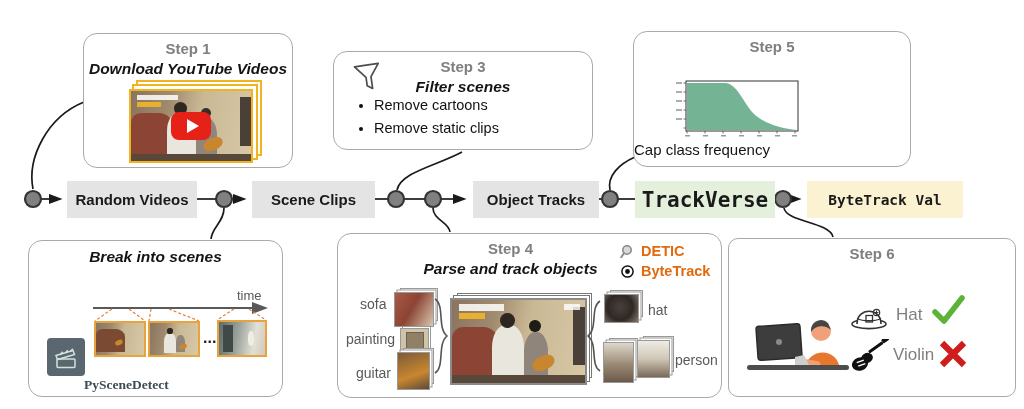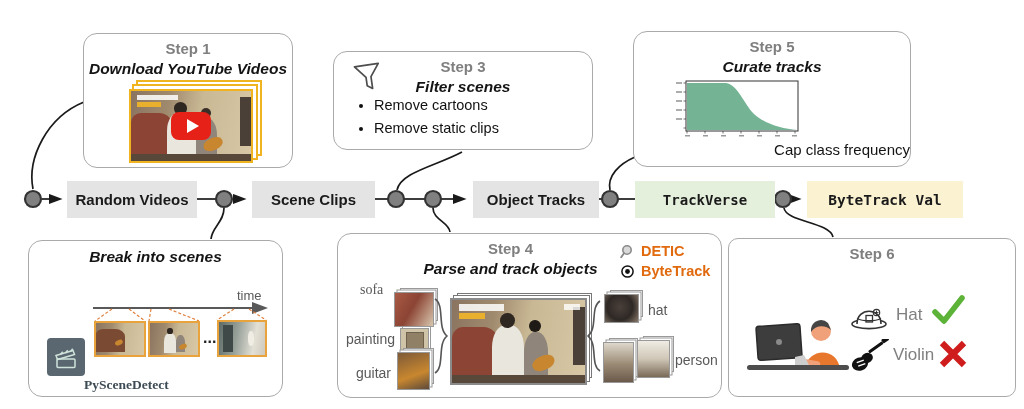--- a/index.html
+++ b/index.html
@@ -9,21 +9,21 @@
   .abs{position:absolute;}
   
   .box{position:absolute;background:#fff;border:1.5px solid #aaa;border-radius:14px;box-sizing:border-box;}
   .step-head{position:absolute;top:6px;left:0;right:0;text-align:center;line-height:1.25;}
   .step-title{color:#7f7f7f;font-weight:700;font-size:15px;}
   .step-sub{color:#141414;font-weight:700;font-style:italic;font-size:15.5px;}
   
   .stage{position:absolute;height:37px;display:flex;align-items:center;justify-content:center;
          font-weight:700;font-size:15px;color:#1a1a1a;box-sizing:border-box;}
   .stage.gray{background:#e4e4e4;}
-  .stage.green{background:#e4efdc;font-family:"DejaVu Sans Mono",monospace;font-weight:600;font-size:14px;}
+  .stage.green{background:#e4efdc;font-family:"DejaVu Sans Mono",monospace;font-weight:600;font-size:21px;}
   .stage.yellow{background:#fbf2d2;font-family:"DejaVu Sans Mono",monospace;font-weight:600;font-size:14.5px;}
   
   .scene{position:relative;overflow:hidden;background:linear-gradient(100deg,#8a7460 0%,#a08a6e 30%,#c9b894 55%,#d8c8a6 100%);}
   .scene>div{position:absolute;}
   .sc-sofa{left:0;bottom:10%;width:35%;height:58%;background:#8c4434;border-radius:24% 34% 0 0;}
   .sc-p1{left:30%;bottom:6%;width:24%;height:64%;background:#e9e6de;border-radius:42% 42% 0 0;}
   .sc-h1{left:36%;top:16%;width:11%;height:18%;background:#2e2620;border-radius:50%;}
   .sc-p2{left:54%;bottom:10%;width:18%;height:52%;background:#8f857b;border-radius:46% 46% 0 0;}
   .sc-h2{left:58%;top:24%;width:9%;height:15%;background:#3a2f28;border-radius:50%;}
   .sc-guitar{left:60%;bottom:16%;width:17%;height:17%;background:#c8862f;border-radius:45%;transform:rotate(-24deg);}
@@ -44,21 +44,21 @@
   .thumb{position:absolute;border:2px solid #e8a33d;box-sizing:border-box;}
   .dots{position:absolute;font-weight:700;font-size:16px;color:#222;}
   
   .tool-row{display:flex;align-items:center;gap:6px;margin-bottom:4px;font-weight:700;font-size:14.5px;color:#e16a0e;white-space:nowrap;}
   
   .verify-label{position:absolute;color:#808080;font-size:17px;}
   
   .psd-logo{position:absolute;width:38px;height:38px;background:#5a6770;border-radius:4px;}
   .psd-text{position:absolute;font-family:"Liberation Serif",serif;font-weight:700;font-size:13.5px;color:#3d4b55;margin-left:40px;}
   .time-label{position:absolute;color:#595959;font-size:13px;}
-  .caption{position:absolute;left:0;right:0;bottom:8px;text-align:right;font-size:15px;color:#141414;}
+  .caption{position:absolute;left:0;right:0;bottom:8px;text-align:left;font-size:15px;color:#141414;}
   .bullets{position:absolute;left:24px;top:44px;margin:0;padding-left:16px;font-size:14.5px;color:#111;}
   .bullets li{margin-bottom:5px;line-height:1.25;}
 </style>
 </head>
 <body>
 
 <div id="figure">
 
   <svg class="abs" width="1024" height="409" viewBox="0 0 1024 409" style="left:0;top:0;">
     <defs>
@@ -137,21 +137,20 @@
     </svg>
     <ul class="bullets">
       <li>Remove cartoons</li>
       <li>Remove static clips</li>
     </ul>
   </div>
 
   <div class="box" style="left:633px;top:31px;width:278px;height:136px;">
     <div class="step-head">
       <div class="step-title">Step 5</div>
-      <div class="step-sub">Curate tracks</div>
     </div>
     <svg class="abs" style="left:38px;top:47px;" width="134" height="60" viewBox="0 0 134 60">
       <rect x="14" y="2" width="112" height="50" fill="#fff" stroke="#333" stroke-width="1"></rect>
       <path d="M15,51 L15,4 L54,4 C66,6 72,25 82,35 C93,45 110,50 125,51 Z" fill="#74b394"></path>
       <g stroke="#333" stroke-width="0.7">
         <line x1="11.5" y1="4" x2="14" y2="4"></line>
           <line x1="11.5" y1="13" x2="14" y2="13"></line>
         <line x1="11.5" y1="22" x2="14" y2="22"></line>
           <line x1="11.5" y1="31" x2="14" y2="31"></line>
         <line x1="11.5" y1="40" x2="14" y2="40"></line>
@@ -240,21 +239,21 @@
       </div>
       <div class="tool-row">
         <svg width="15" height="15" viewBox="0 0 15 15">
           <circle cx="7.5" cy="7.5" r="5.6" fill="#fff" stroke="#111" stroke-width="1.5"></circle>
           <circle cx="7.5" cy="7.5" r="2.4" fill="#111"></circle>
         </svg>
         <span>ByteTrack</span>
       </div>
     </div>
 
-    <div class="obj-label" style="left:22px;top:48px;font-family:Liberation Serif, serif;">sofa</div>
+    <div class="obj-label" style="left:22px;top:62px;">sofa</div>
     <div class="tstack" style="left:56px;top:58px;width:38px;height:33px;background:linear-gradient(120deg,#a85a44 0%,#8c4434 45%,#d8c7ae 100%);"></div>
     <div class="obj-label" style="left:8px;top:97px;">painting</div>
     <div class="tstack" style="left:62px;top:94px;width:27px;height:24px;background:#cfc3a8;box-shadow:2px -2px 0 -1px #fff,2px -2px 0 0 #999;">
       <div style="position:absolute;left:18%;top:14%;width:60%;height:68%;background:#8f8066;border:1px solid #6e624c;"></div>
     </div>
     <div class="obj-label" style="left:18px;top:131px;">guitar</div>
     <div class="tstack" style="left:59px;top:118px;width:31px;height:36px;background:linear-gradient(160deg,#7e5a38 0%,#c8872f 60%,#5d4a3a 100%);"></div>
 
     <svg class="abs" style="left:94px;top:64px;" width="18" height="76" viewBox="0 0 18 76">
       <path d="M3,1 C13,7 5,30 15,38 C5,46 13,69 3,75" stroke="#555" stroke-width="1.6" fill="none"></path>

